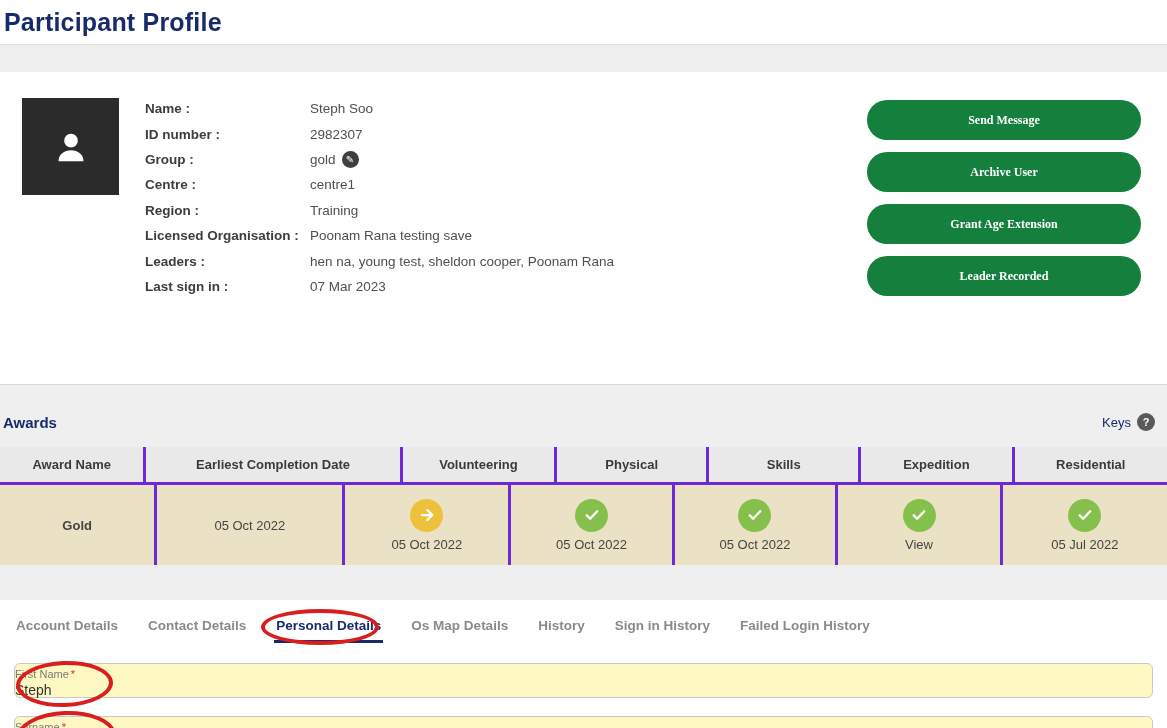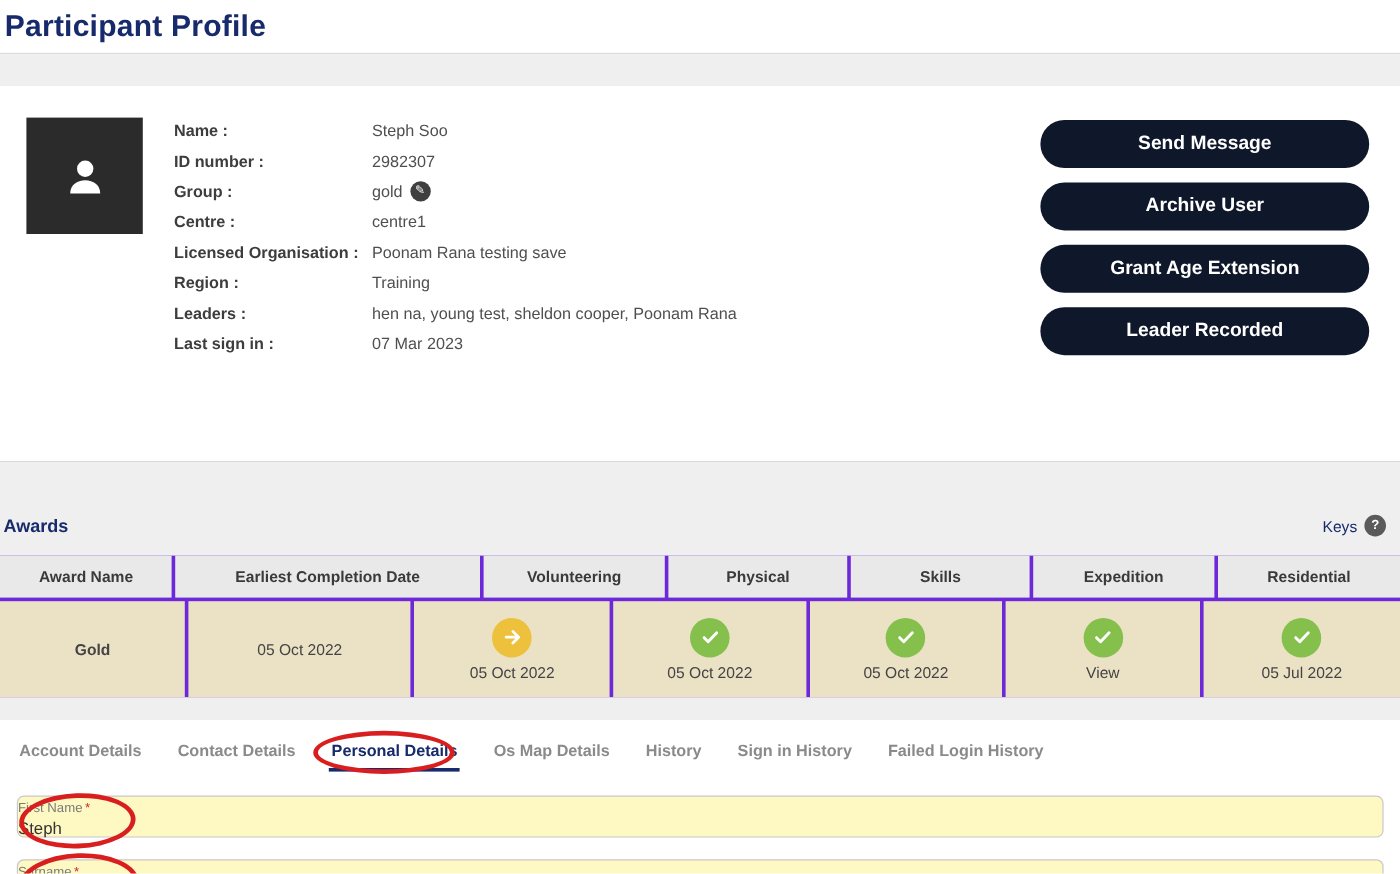--- a/index.html
+++ b/index.html
@@ -19,25 +19,25 @@
   .avatar svg { width: 40px; height: 40px; }
 
   .fields { position: absolute; left: 145px; top: 24px; width: 680px; }
   .field-row { display: flex; height: 25.4px; align-items: center; font-size: 13.5px; }
   .field-label { width: 165px; font-weight: 700; color: #3d3d3d; }
   .field-value { color: #4f4f4f; display:flex; align-items:center; gap:6px; }
   .edit-icon { width: 17px; height: 17px; border-radius: 50%; background: #3f3f3f; color:#fff;
     display:inline-flex; align-items:center; justify-content:center; font-size:10px; cursor:pointer; }
 
   .actions { position: absolute; right: 26px; top: 28px; width: 274px; display:flex; flex-direction:column; gap:12px; }
-  .action-btn { height: 40px; border: none; border-radius: 20px; background: #0f172a; color: #fff;
-    font-family:Liberation Sans, sans-serif; font-size: 16px; font-weight: 700; cursor: pointer; }
-
-  
-  .awards-section { height: 216px; background: #efefef; border-top: 1px solid #d8d8d8; padding: 16px 0; }
+  .action-btn { height: 40px; border: none; border-radius: 20px; background: #15803d; color: #fff;
+    font-family:Liberation Serif, serif; font-size: 12px; font-weight: 700; cursor: pointer; }
+
+  
+  .awards-section { height: 216px; background: #efefef; border-top: 1px solid #d8d8d8; padding: 0 0; }
   .awards-head { display:flex; justify-content: space-between; align-items:center; padding: 28px 12px 0 3px; }
   .awards-title { font-size: 15px; font-weight: 700; color: #172a6b; }
   .keys-wrap { display:flex; align-items:center; gap:6px; }
   .keys-label { font-size: 13px; color: #172a6b; }
   .help-icon { width: 18px; height: 18px; border-radius:50%; background:#5a5a5a; color:#fff; font-size:11px;
     font-weight:700; display:flex; align-items:center; justify-content:center; cursor:pointer; }
 
   .awards-table { margin-top: 16px; background:#6d28d9; display:flex; flex-direction:column; gap:3px; }
   .t-row { display: flex; gap: 3px; }
   .t-cell { display:flex; align-items:center; justify-content:center; text-align:center; }
@@ -103,26 +103,26 @@
       <span class="field-value">
           <span>gold</span>
           <span class="edit-icon">✎</span>
         </span>
     </div>
     <div class="field-row">
       <span class="field-label">Centre :</span>
       <span class="field-value">centre1</span>
     </div>
     <div class="field-row">
+      <span class="field-label">Region :</span>
+      <span class="field-value">Training</span>
+    </div>
+    <div class="field-row">
       <span class="field-label">Licensed Organisation :</span>
       <span class="field-value">Poonam Rana testing save</span>
-    </div>
-    <div class="field-row">
-      <span class="field-label">Region :</span>
-      <span class="field-value">Training</span>
     </div>
     <div class="field-row">
       <span class="field-label">Leaders :</span>
       <span class="field-value">hen na, young test, sheldon cooper, Poonam Rana</span>
     </div>
     <div class="field-row">
       <span class="field-label">Last sign in :</span>
       <span class="field-value">07 Mar 2023</span>
     </div>
   </div>

